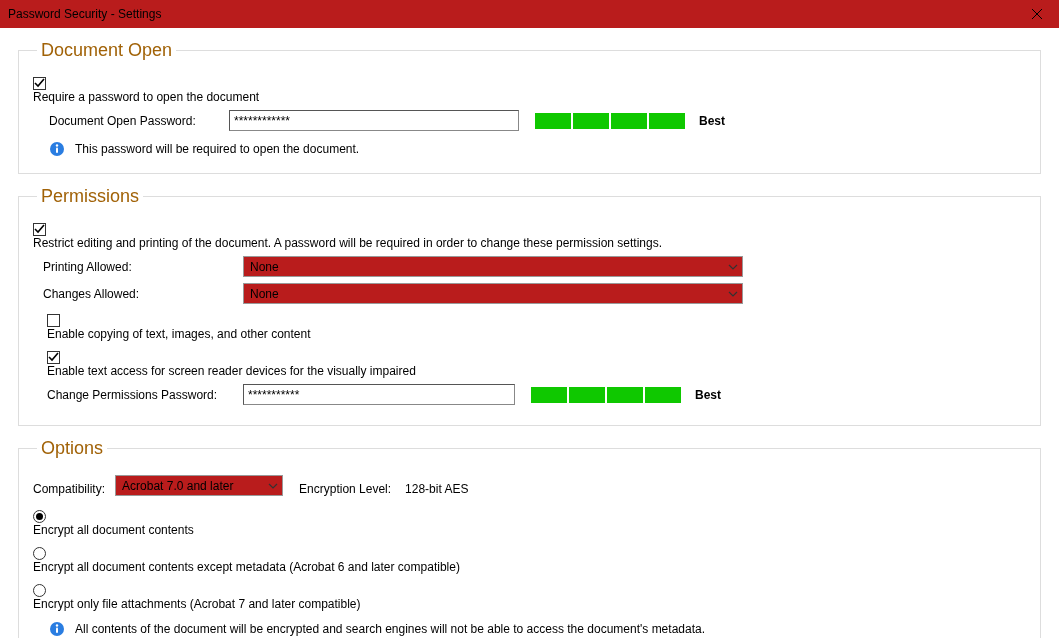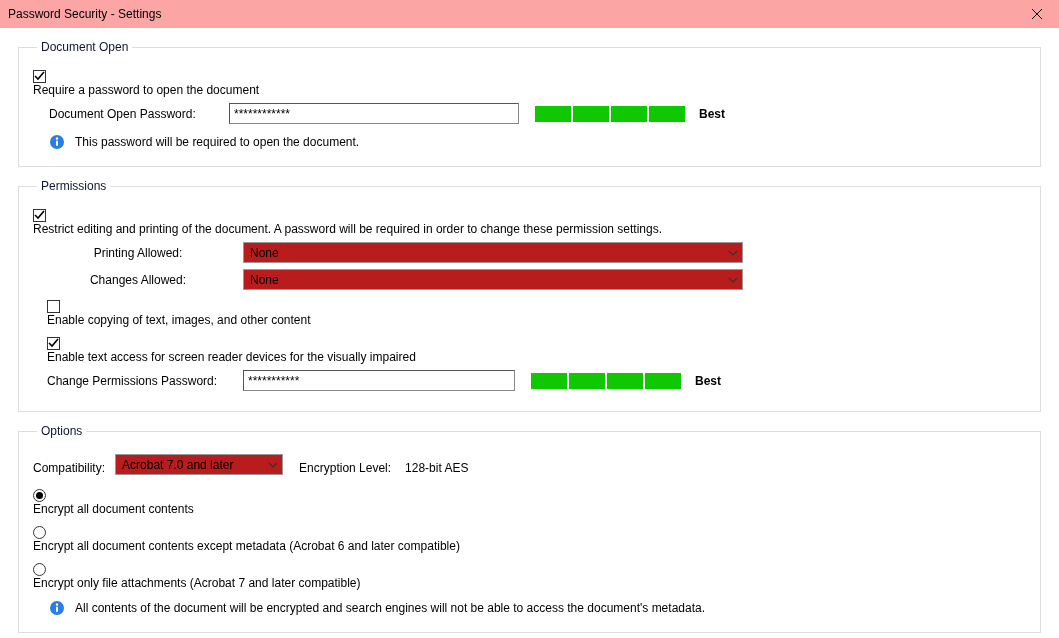--- a/index.html
+++ b/index.html
@@ -13,21 +13,21 @@
       height: 638px;
       display: flex;
       flex-direction: column;
     }
     .titlebar {
       display: flex;
       align-items: center;
       justify-content: space-between;
       height: 28px;
       padding: 0 0 0 8px;
-      background: #fca5a5;
+      background: #b91c1c;
     }
     .titlebar .title { font-size: 12px; }
     .titlebar .close {
       width: 44px;
       height: 28px;
       display: flex;
       align-items: center;
       justify-content: center;
       cursor: pointer;
     }
@@ -38,24 +38,24 @@
       display: flex;
       flex-direction: column;
     }
     fieldset.group {
       border: 1px solid #ddd;
       margin: 8px 0 4px 0;
       padding: 12px 14px 14px 14px;
       position: relative;
     }
     fieldset.group > legend {
-      font-size: 12px;
+      font-size: 18px;
       padding: 0 4px;
       margin-left: 4px;
-      color: #0f172a;
+      color: #a16207;
     }
     .row {
       display: flex;
       align-items: flex-start;
       margin: 4px 0;
       flex-direction: column;
     }
     .checkbox {
       width: 13px; height: 13px;
       border: 1px solid #333;
@@ -87,21 +87,21 @@
     }
     .radio.selected .dot { display: block; }
     label.cb-label, span.rad-label { cursor: default; }
     .field-row {
       display: flex;
       align-items: center;
       margin: 6px 0 6px 10px;
     }
     .field-label {
       width: 230px;
-      text-align: center;
+      text-align: left;
       padding-right: 10px;
     }
     .textinput {
       border: 1px solid #888;
       border-top-color: #555;
       border-left-color: #555;
       height: 21px;
       padding: 0 4px;
       font-family: inherit;
       font-size: 12px;

